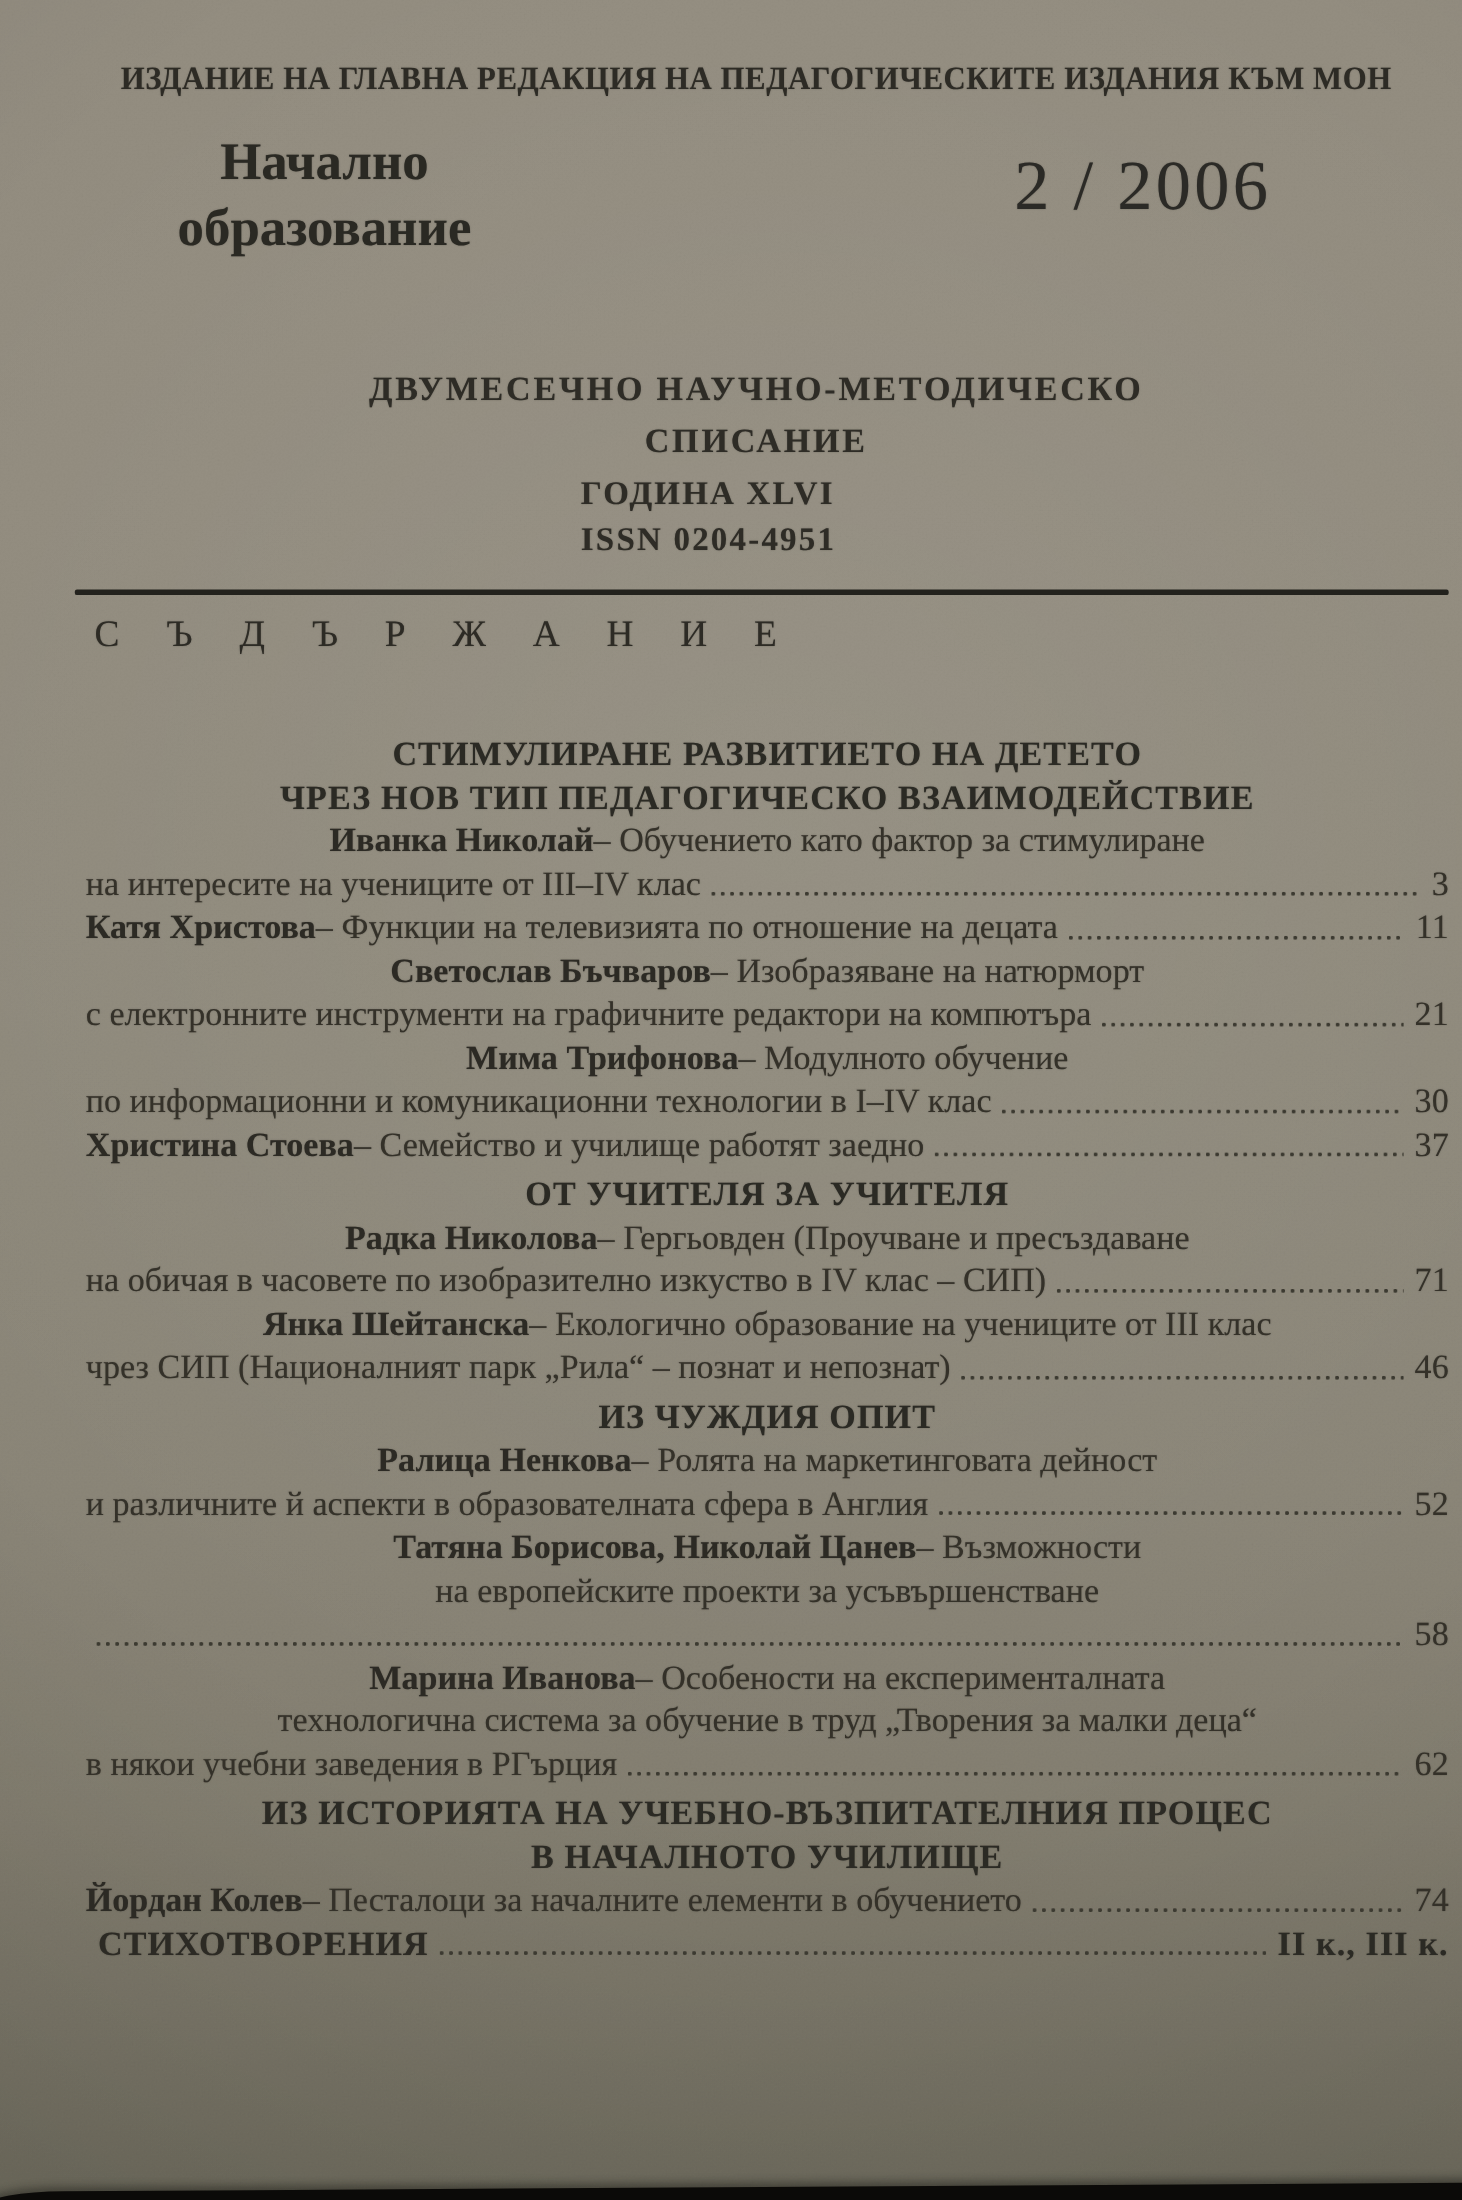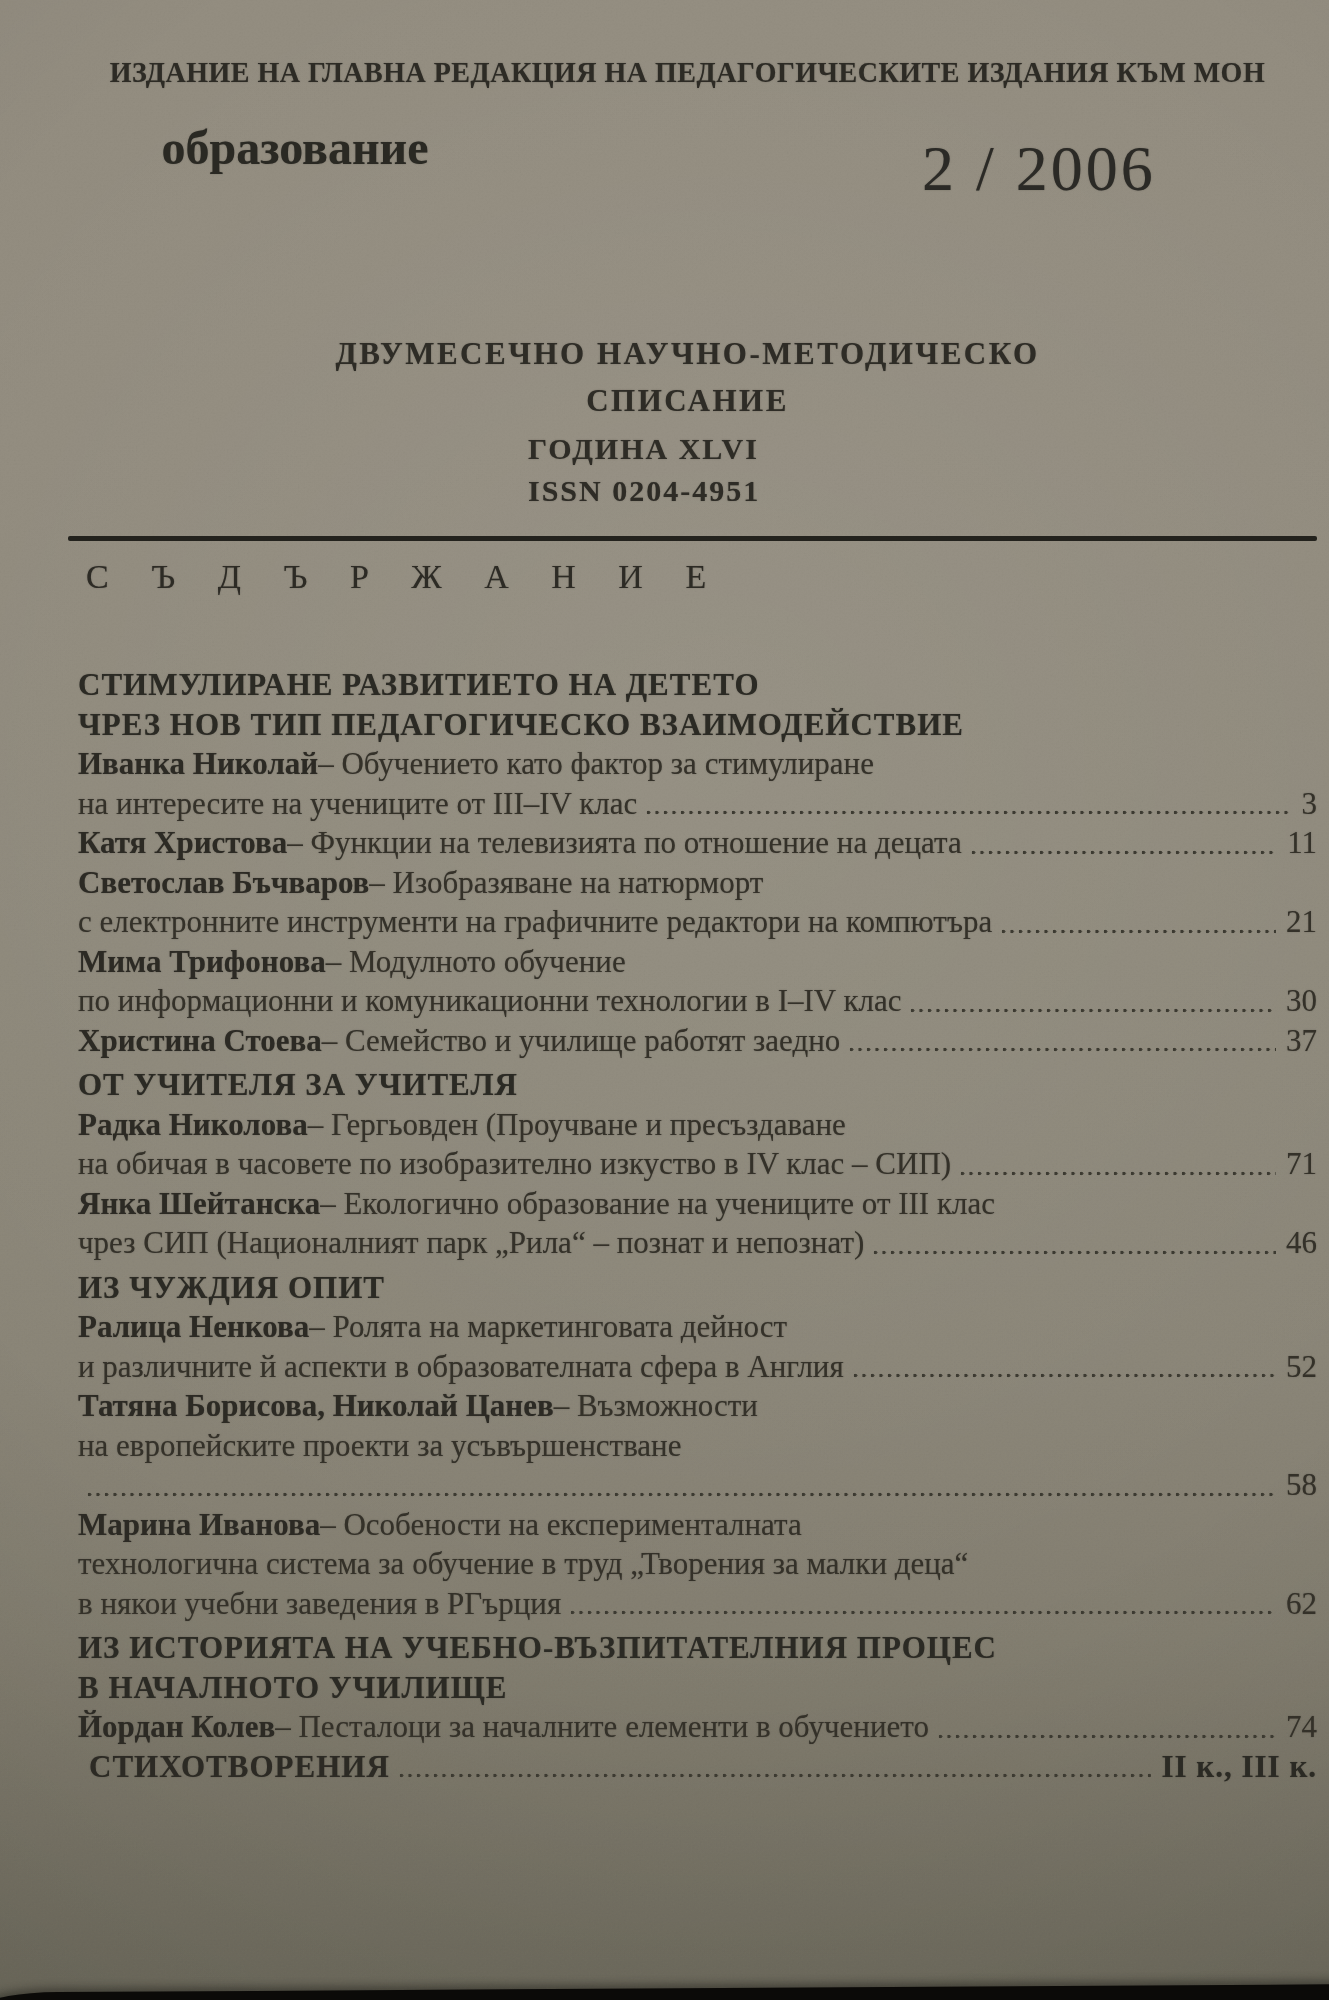--- a/index.html
+++ b/index.html
@@ -50,21 +50,21 @@
     font-size:34px;letter-spacing:17px;color:#2d2b25;
   }
   .toc{
     position:absolute;top:660px;left:78px;right:58px;
     font-size:31px;color:#343129;
   }
   .toc-item{margin:0;}
   .toc-item.section{margin-top:5px;}
   .toc-item.section .toc-line{font-weight:700;letter-spacing:1px;color:#2b2a24;}
   .toc-item.caps .toc-line{font-weight:700;letter-spacing:1px;color:#2b2a24;margin-left:11px;}
-  .toc-line{display:flex;align-items:baseline;line-height:39.5px;white-space:nowrap;}
+  .toc-line{display:flex;align-items:baseline;line-height:39.5px;white-space:nowrap;justify-content:center;}
   .toc-line .bold{font-weight:700;color:#2c2a24;}
   .leader{
     flex:1 1 auto;align-self:flex-end;height:5px;
     margin:0 10px 8px 9px;min-width:30px;
     background-image:radial-gradient(circle at 2.5px 2.5px,#3c3a31 1.6px,rgba(60,58,49,0) 2.05px);
     background-size:8.5px 5px;background-repeat:repeat-x;background-position:left bottom;
   }
   .page-num{white-space:nowrap;}
   .scan-edge-bottom{
     position:absolute;left:-12px;right:-12px;bottom:-12px;height:28px;
@@ -86,20 +86,21 @@
       <feComponentTransfer>
           <feFuncA type="linear" slope="0.16" intercept="0"></feFuncA>
         </feComponentTransfer>
     </filter>
     <rect width="100%" height="100%" filter="url(#g)"></rect>
   </svg>
 
   <div class="publisher">ИЗДАНИЕ НА ГЛАВНА РЕДАКЦИЯ НА ПЕДАГОГИЧЕСКИТЕ ИЗДАНИЯ КЪМ МОН</div>
 
   <div class="journal-title">
+    <div>Начално</div>
     <div>образование</div>
   </div>
 
   <div class="issue-number">2 / 2006</div>
 
   <div class="subtitle">
     <div>ДВУМЕСЕЧНО НАУЧНО-МЕТОДИЧЕСКО</div>
     <div>СПИСАНИЕ</div>
   </div>
 

